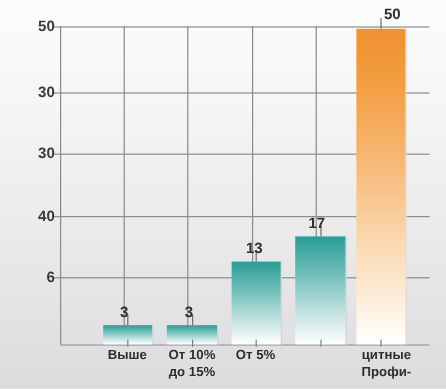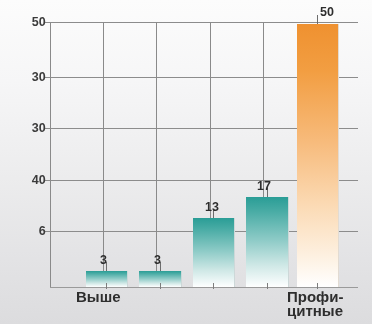--- a/index.html
+++ b/index.html
@@ -81,22 +81,22 @@
     position: absolute;
     width: 1px;
     height: 9px;
     background: #6d6d6d;
   }
 
   
   .xlabel {
     position: absolute;
     top: 290px;
-    text-align: left;
-    font-size: 15px;
+    text-align: center;
+    font-size: 11px;
     font-weight: bold;
     color: #2e2e2e;
     line-height: 13.5px;
     white-space: nowrap;
   }
   .xlabel span { display: block; }
   .xtick {
     position: absolute;
     top: 283px;
     width: 1px;
@@ -159,21 +159,24 @@
   <div class="xtick" style="left:106px"></div>
   <div class="xtick" style="left:160px"></div>
   <div class="xtick" style="left:213px"></div>
   <div class="xtick" style="left:267px"></div>
   <div class="xtick" style="left:317px"></div>
 
   <div class="xlabel" style="left:76px; width:60px">
     <span>Выше</span>
   </div>
   <div class="xlabel" style="left:126px; width:68px">
+    <span>От 10%</span>
+    <span>до 15%</span>
   </div>
   <div class="xlabel" style="left:180px; width:66px">
+    <span>От 5%</span>
   </div>
   <div class="xlabel" style="left:287px; width:70px">
+    <span>цитные</span>
     <span>Профи-</span>
-    <span>цитные</span>
   </div>
 
 </div>
 
 </body></html>

